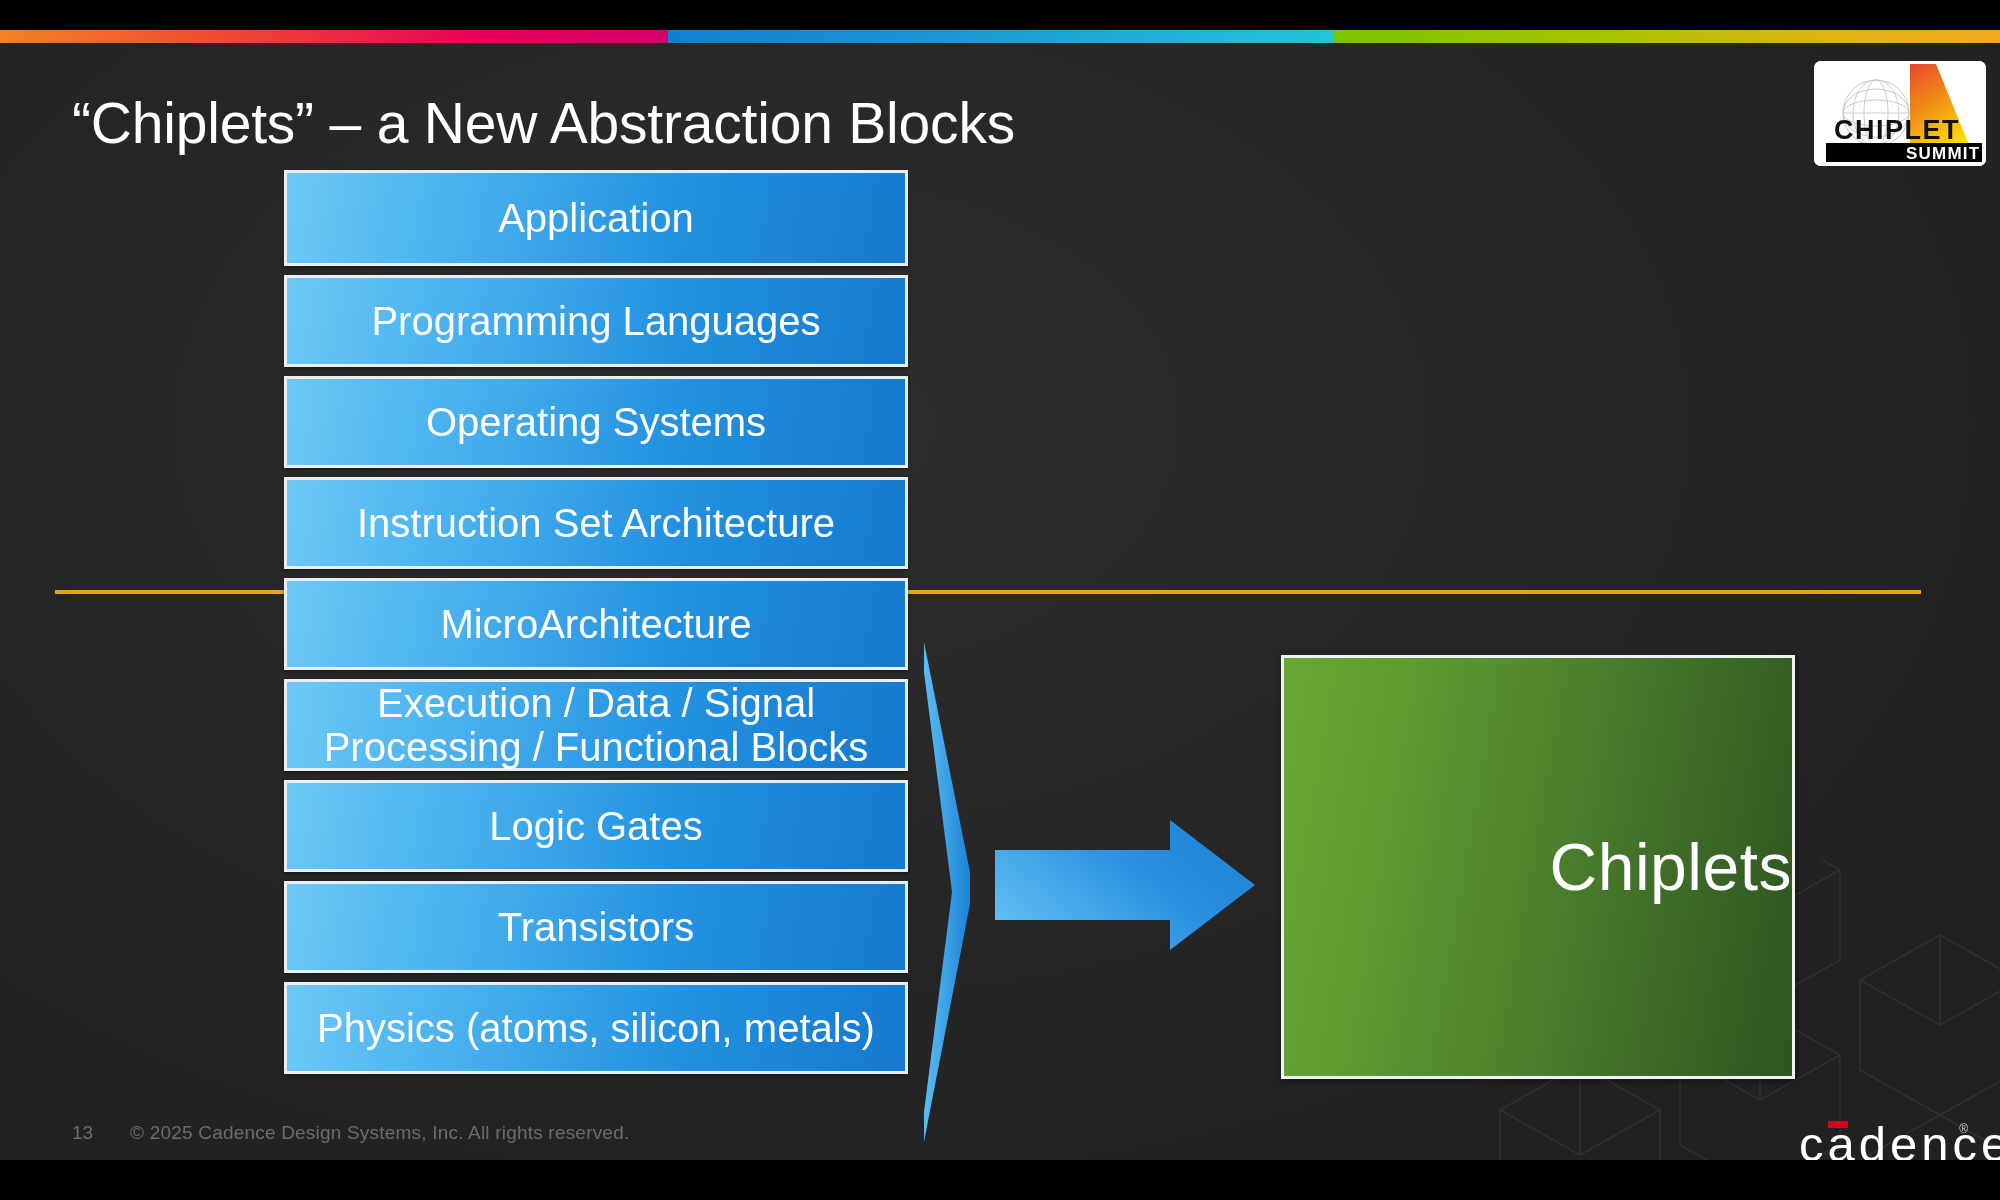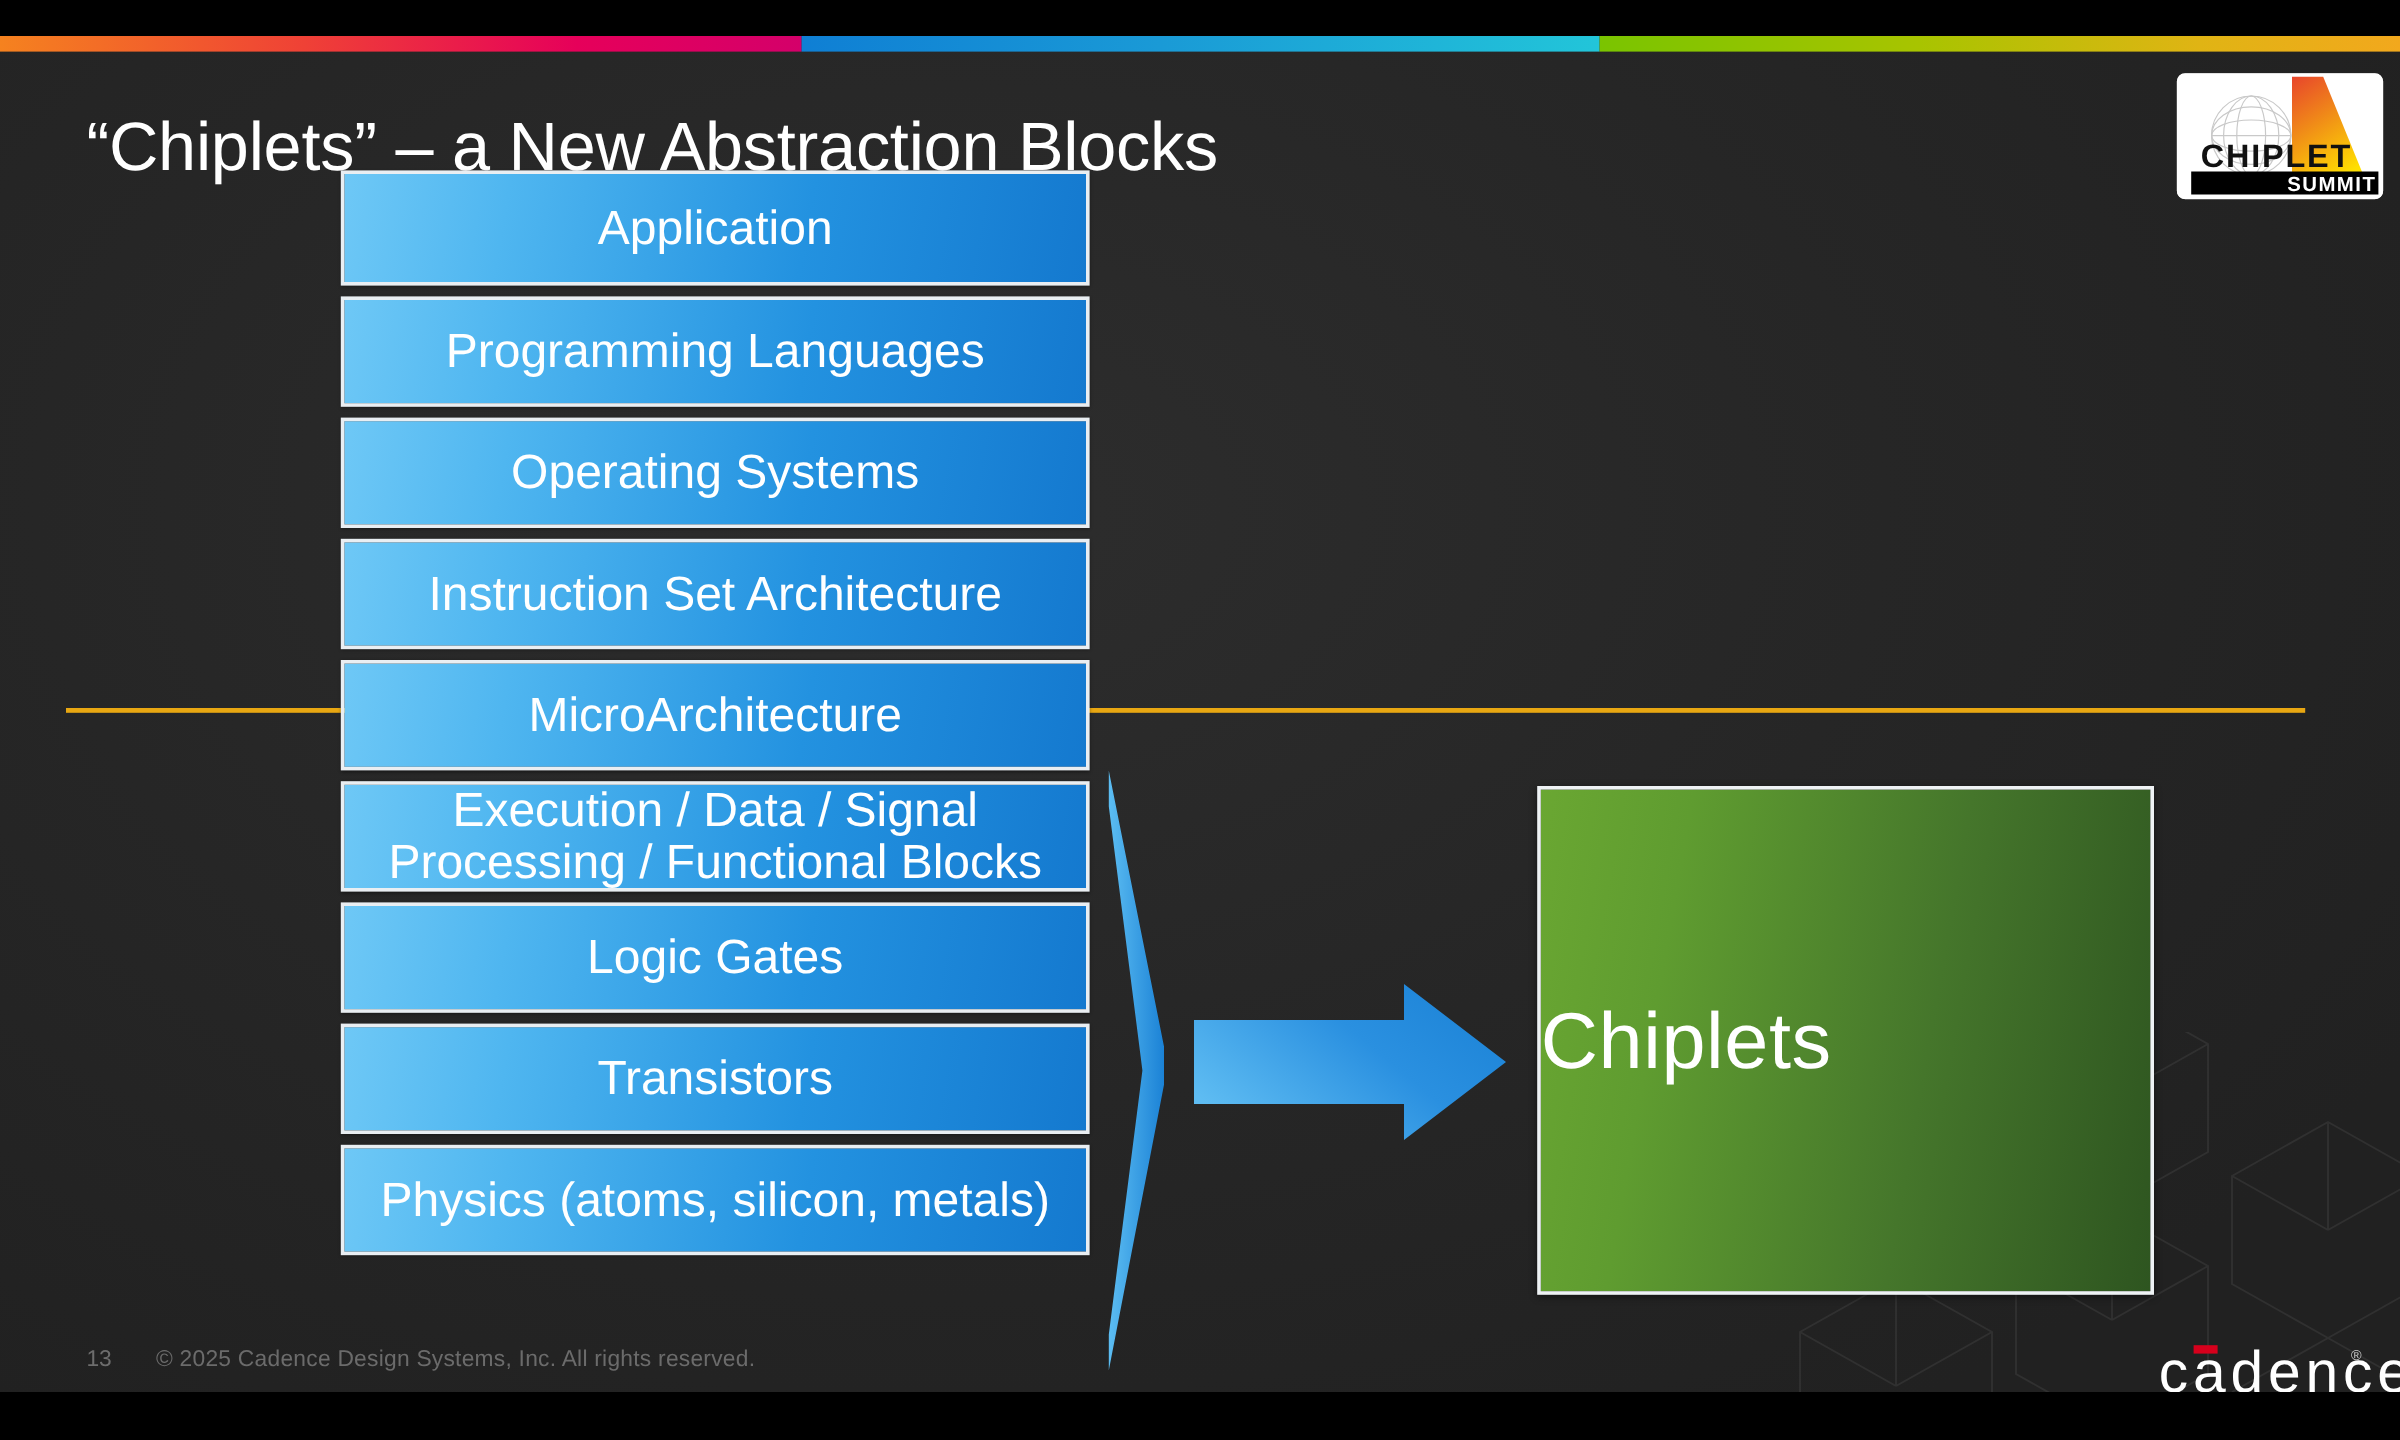--- a/index.html
+++ b/index.html
@@ -90,21 +90,21 @@
   .gold-line {
     position: absolute;
     left: 55px; top: 560px;
     width: 1866px; height: 4px;
     background: #e8a712;
   }
 
   
   .layer-stack {
     position: absolute;
-    left: 284px; top: 112px;
+    left: 284px; top: 140px;
     width: 684px;
   }
   .layer-box {
     position: relative;
     width: 624px;
     border: 3px solid #e9eef2;
     background: linear-gradient(100deg, #6ec8f6 0%, #4fb6f0 22%, #2392e0 62%, #1479cf 100%);
     display: flex;
     align-items: center;
     justify-content: center;
@@ -145,21 +145,21 @@
 
   
   .chiplet-box {
     position: absolute;
     left: 1281px; top: 625px;
     width: 514px; height: 424px;
     border: 3px solid #eef2f4;
     background: linear-gradient(100deg, #6aa732 0%, #5f9c30 22%, #45762b 62%, #2e5520 100%);
     display: flex;
     align-items: center;
-    justify-content: flex-start;
+    justify-content: flex-end;
     box-shadow: 0 2px 6px rgba(0,0,0,0.45);
   }
   .chiplet-box > span {
     color: #ffffff;
     font-size: 66px;
     font-weight: 400;
     letter-spacing: 0.5px;
   }
   .slide-number {
     position: absolute;

